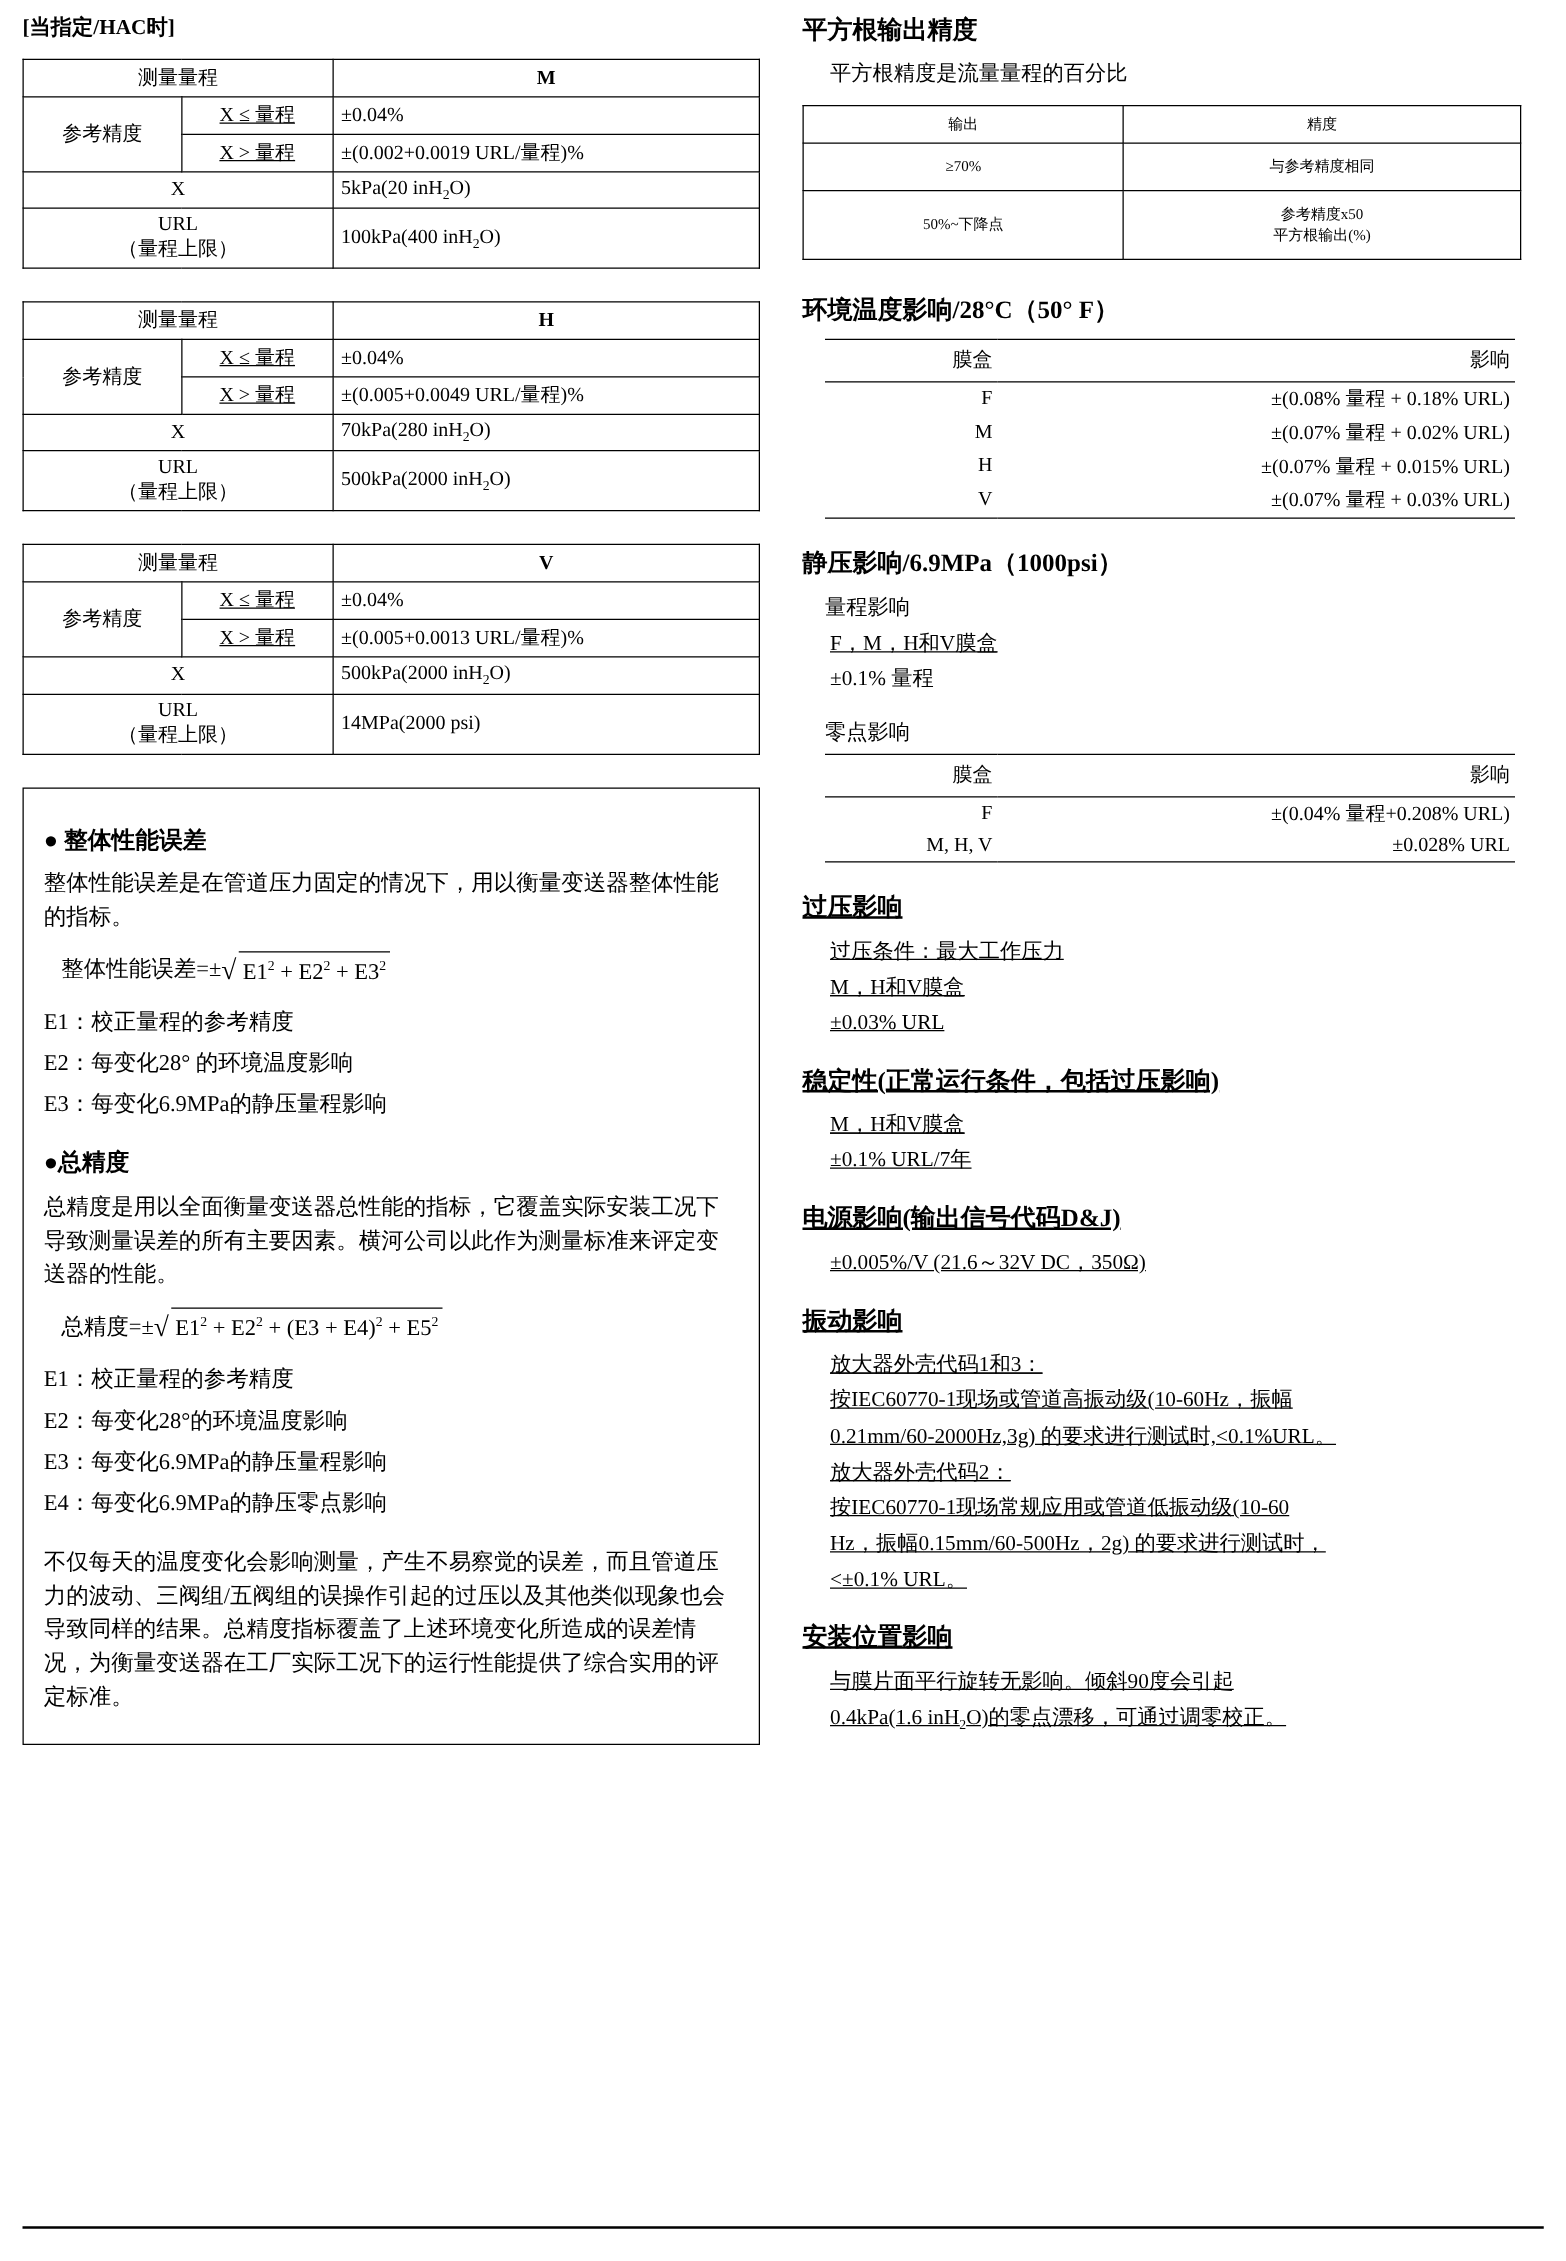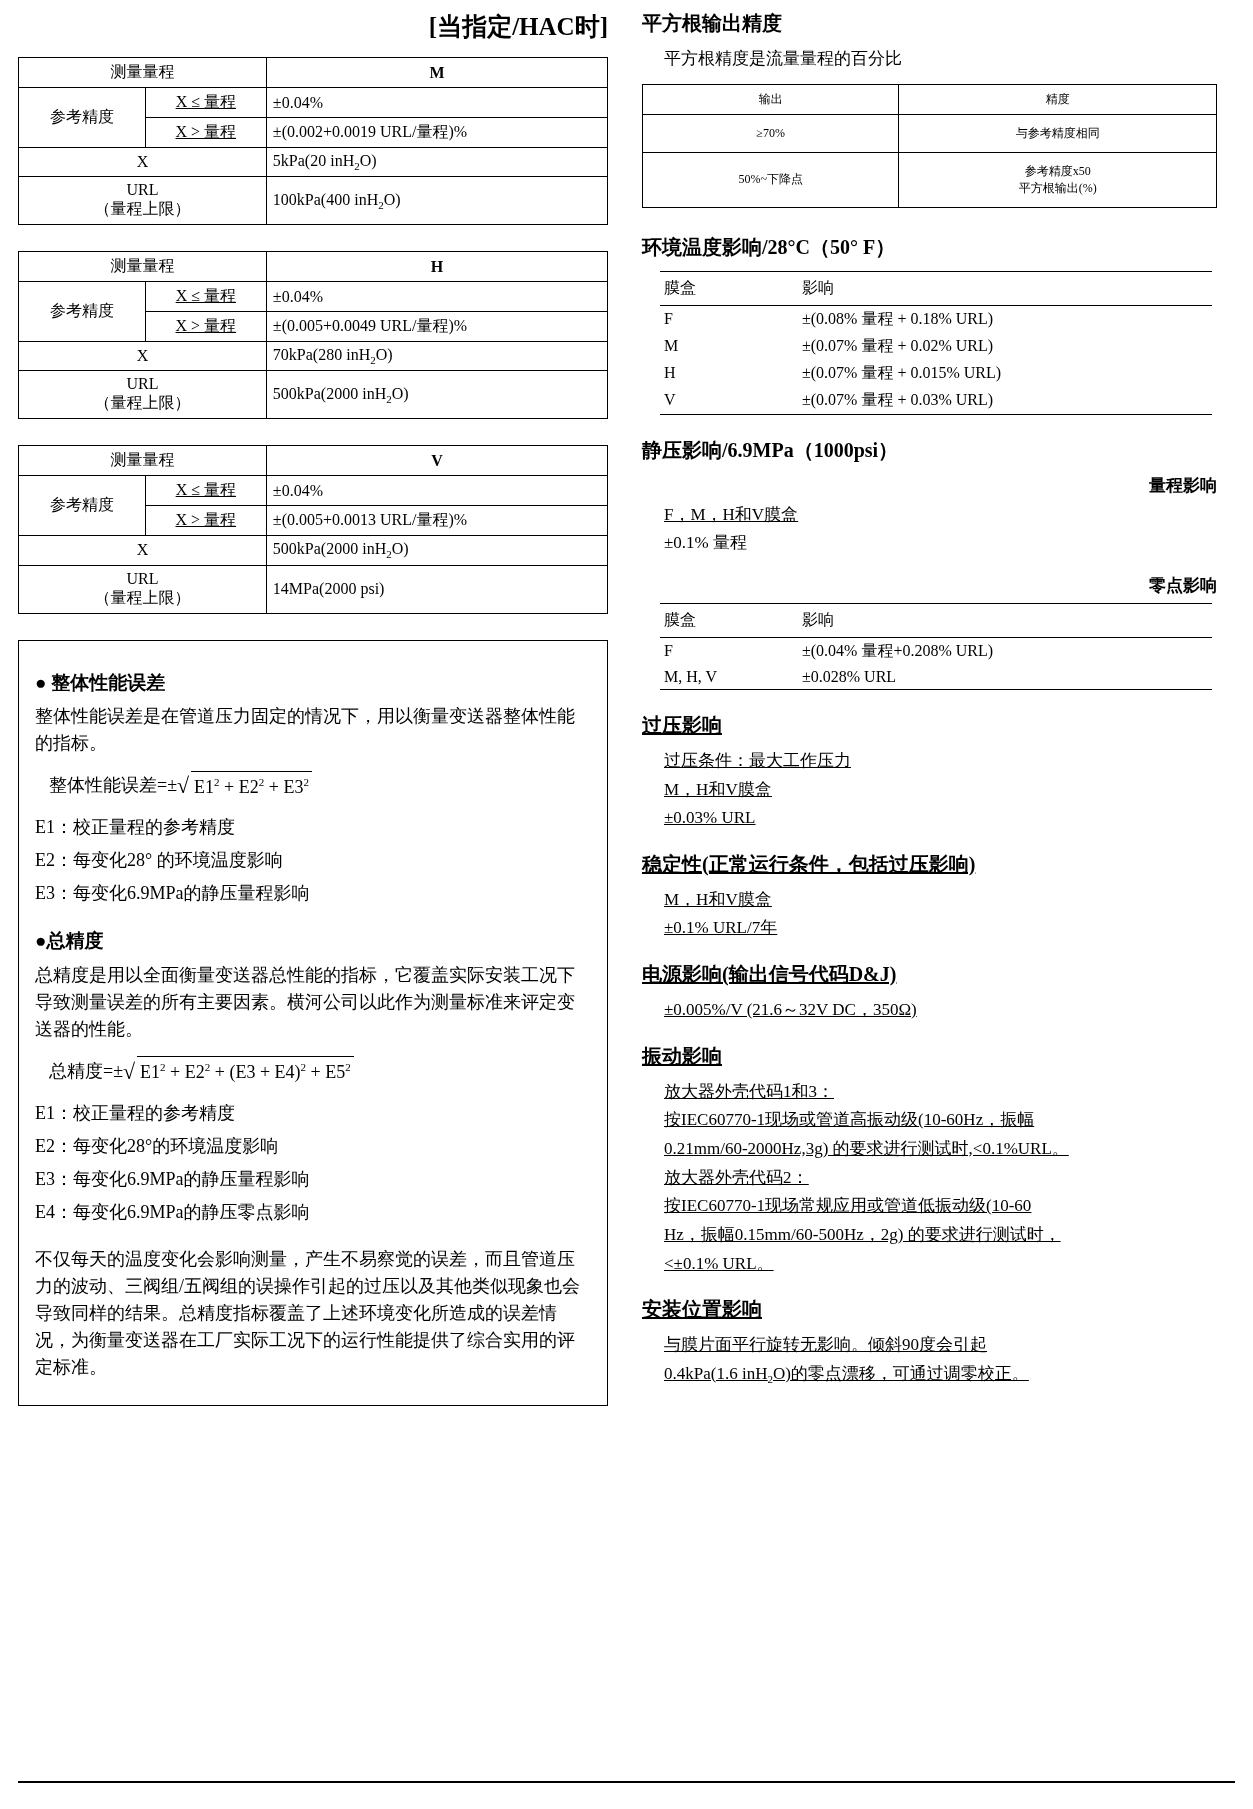--- a/index.html
+++ b/index.html
@@ -31,34 +31,32 @@
     flex: 0 0 590px;
   }
   .col-right {
     width: 575px;
     flex: 0 0 575px;
   }
 
   
   .hdr-bold {
     font-weight: bold;
-    font-size: 25px;
+    font-size: 17px;
     margin: 0 0 14px 0;
-    text-align: right;
   }
   .sec-title {
     font-weight: bold;
     font-size: 20px;
     margin: 0 0 10px 0;
   }
   .sub-title {
-    font-weight: bold;
+    font-weight: normal;
     font-size: 17px;
     margin: 0 0 6px 0;
-    text-align: right;
   }
   .bullet-title {
     font-weight: bold;
     font-size: 19px;
     margin: 0 0 8px 0;
   }
 
   
   table.spec {
     border-collapse: collapse;
@@ -89,20 +87,21 @@
     padding: 6px 8px;
     text-align: center;
   }
   table.sqrt td.tall { padding: 10px 8px; }
 
   table.rule {
     border-collapse: collapse;
     width: 96%;
     font-size: 16px;
     margin: 4px 0 22px 18px;
+    text-align: right;
   }
   table.rule td {
     padding: 3px 4px;
   }
   table.rule tr.head td {
     border-top: 1.6px solid #000;
     border-bottom: 1px solid #000;
     padding-top: 6px;
     padding-bottom: 6px;
   }

